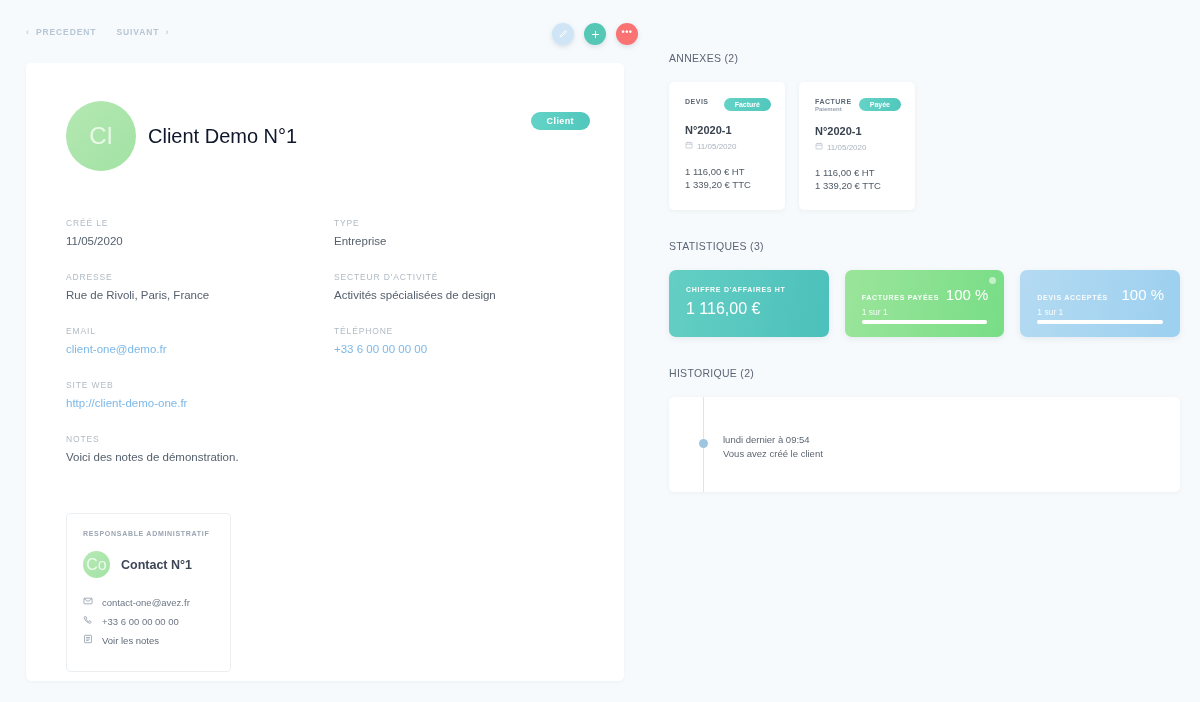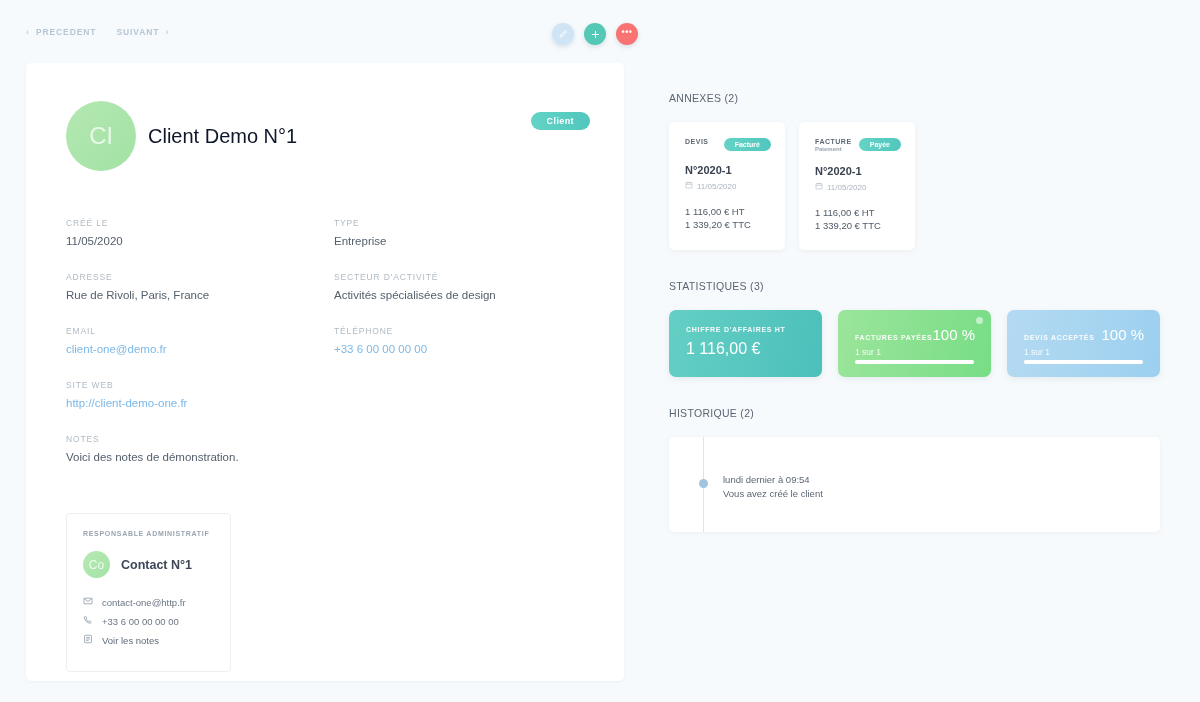--- a/index.html
+++ b/index.html
@@ -90,33 +90,33 @@
     border-radius: 4px; padding: 16px 15px 18px 16px; background:#fff;
   }
   .contact-role {
     font-size: 7px; color: #9aa5b1; letter-spacing: 0.7px;
     text-transform: uppercase; font-weight: 600; margin-bottom: 14px;
   }
   .contact-id { display: flex; align-items: center; gap: 11px; margin-bottom: 18px; }
   .avatar-sm {
     width: 27px; height: 27px; border-radius: 50%;
     background: linear-gradient(135deg,#b6e9b4,#a4e3a6);
-    color: #edfbec; font-size: 12px;
+    color: #edfbec; font-size: 16px;
     display: flex; align-items: center; justify-content: center; text-align: center;
   }
   .contact-name { font-size: 12.5px; color: #3d4757; font-weight: 700; }
   .contact-line {
     display: flex; align-items: center; gap: 9px;
     font-size: 9.5px; color: #6b7684; margin-bottom: 7px;
   }
   .contact-line svg { flex: none; }
   .contact-line.notes { color: #5f6a78; cursor: pointer; }
 
   
-  .right-col { flex: 1; padding: 52px 40px 0 21px; margin-top: 40px; }
+  .right-col { flex: 1; padding: 52px 20px 0 21px; }
   .section-title {
     font-size: 10.5px; color: #5a6573; letter-spacing: 0.3px;
     margin-bottom: 18px; font-weight: 400;
   }
   .section { margin-bottom: 30px; }
 
   .annex-row { display: flex; gap: 14px; }
   .annex-card {
     width: 116px; background: #fff; border-radius: 5px;
     padding: 16px 14px 17px 16px;
@@ -272,21 +272,21 @@
           <div class="avatar-sm">Co</div>
           <div class="contact-name">Contact N°1</div>
         </div>
         <div class="contact-line">
           <span>
             <svg width="10" height="10" viewBox="0 0 16 16" fill="none" stroke="#8a95a3" stroke-width="1.2">
               <rect x="1.5" y="3.5" width="13" height="9" rx="1"></rect>
                 <path d="M1.8 4.2L8 8.8l6.2-4.6"></path>
             </svg>
           </span>
-          <span>contact-one@http.fr</span>
+          <span>contact-one@avez.fr</span>
         </div>
         <div class="contact-line">
           <span>
             <svg width="10" height="10" viewBox="0 0 16 16" fill="none" stroke="#8a95a3" stroke-width="1.2">
               <path d="M3 2.5l2.2.6.8 2.4-1.4 1a7.5 7.5 0 004.1 4l1-1.4 2.4.8.6 2.2a1.4 1.4 0 01-1.5 1C7 13 2.6 8.6 2 4a1.4 1.4 0 011-1.5z"></path>
             </svg>
           </span>
           <span>+33 6 00 00 00 00</span>
         </div>
         <div class="contact-line notes">

